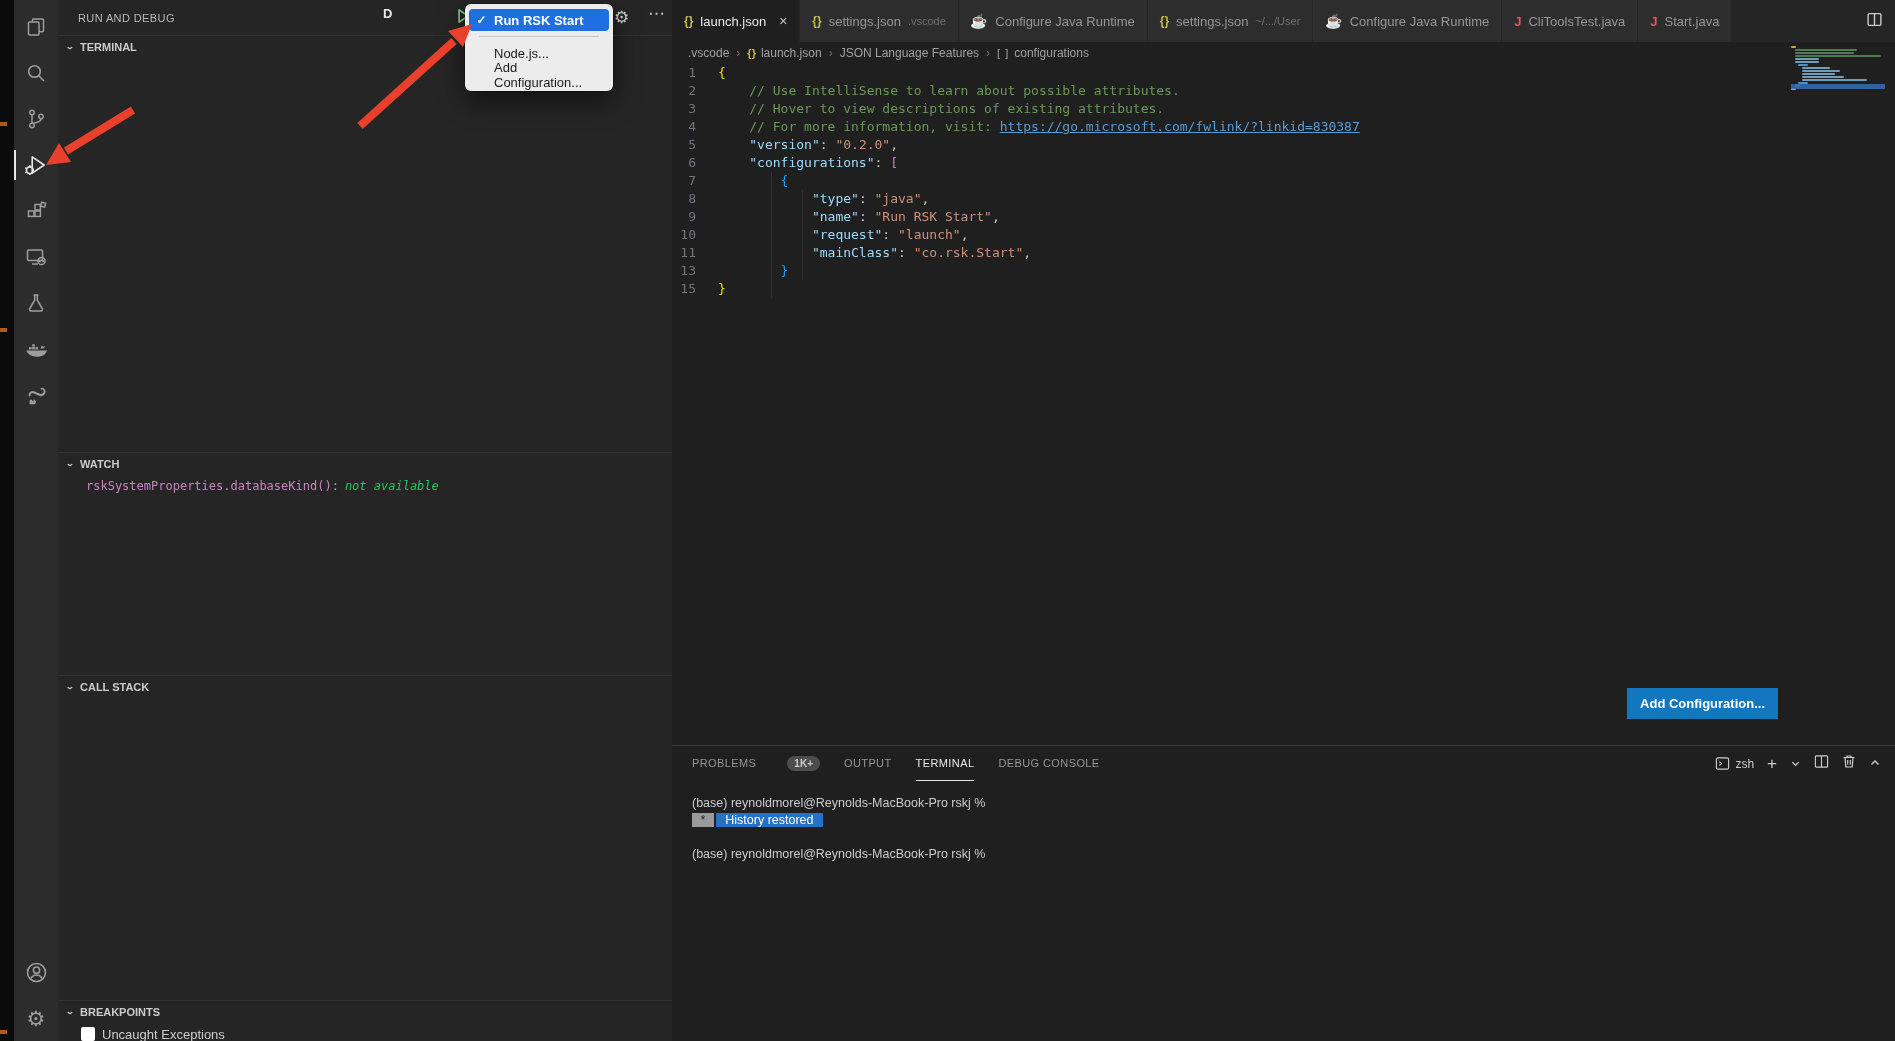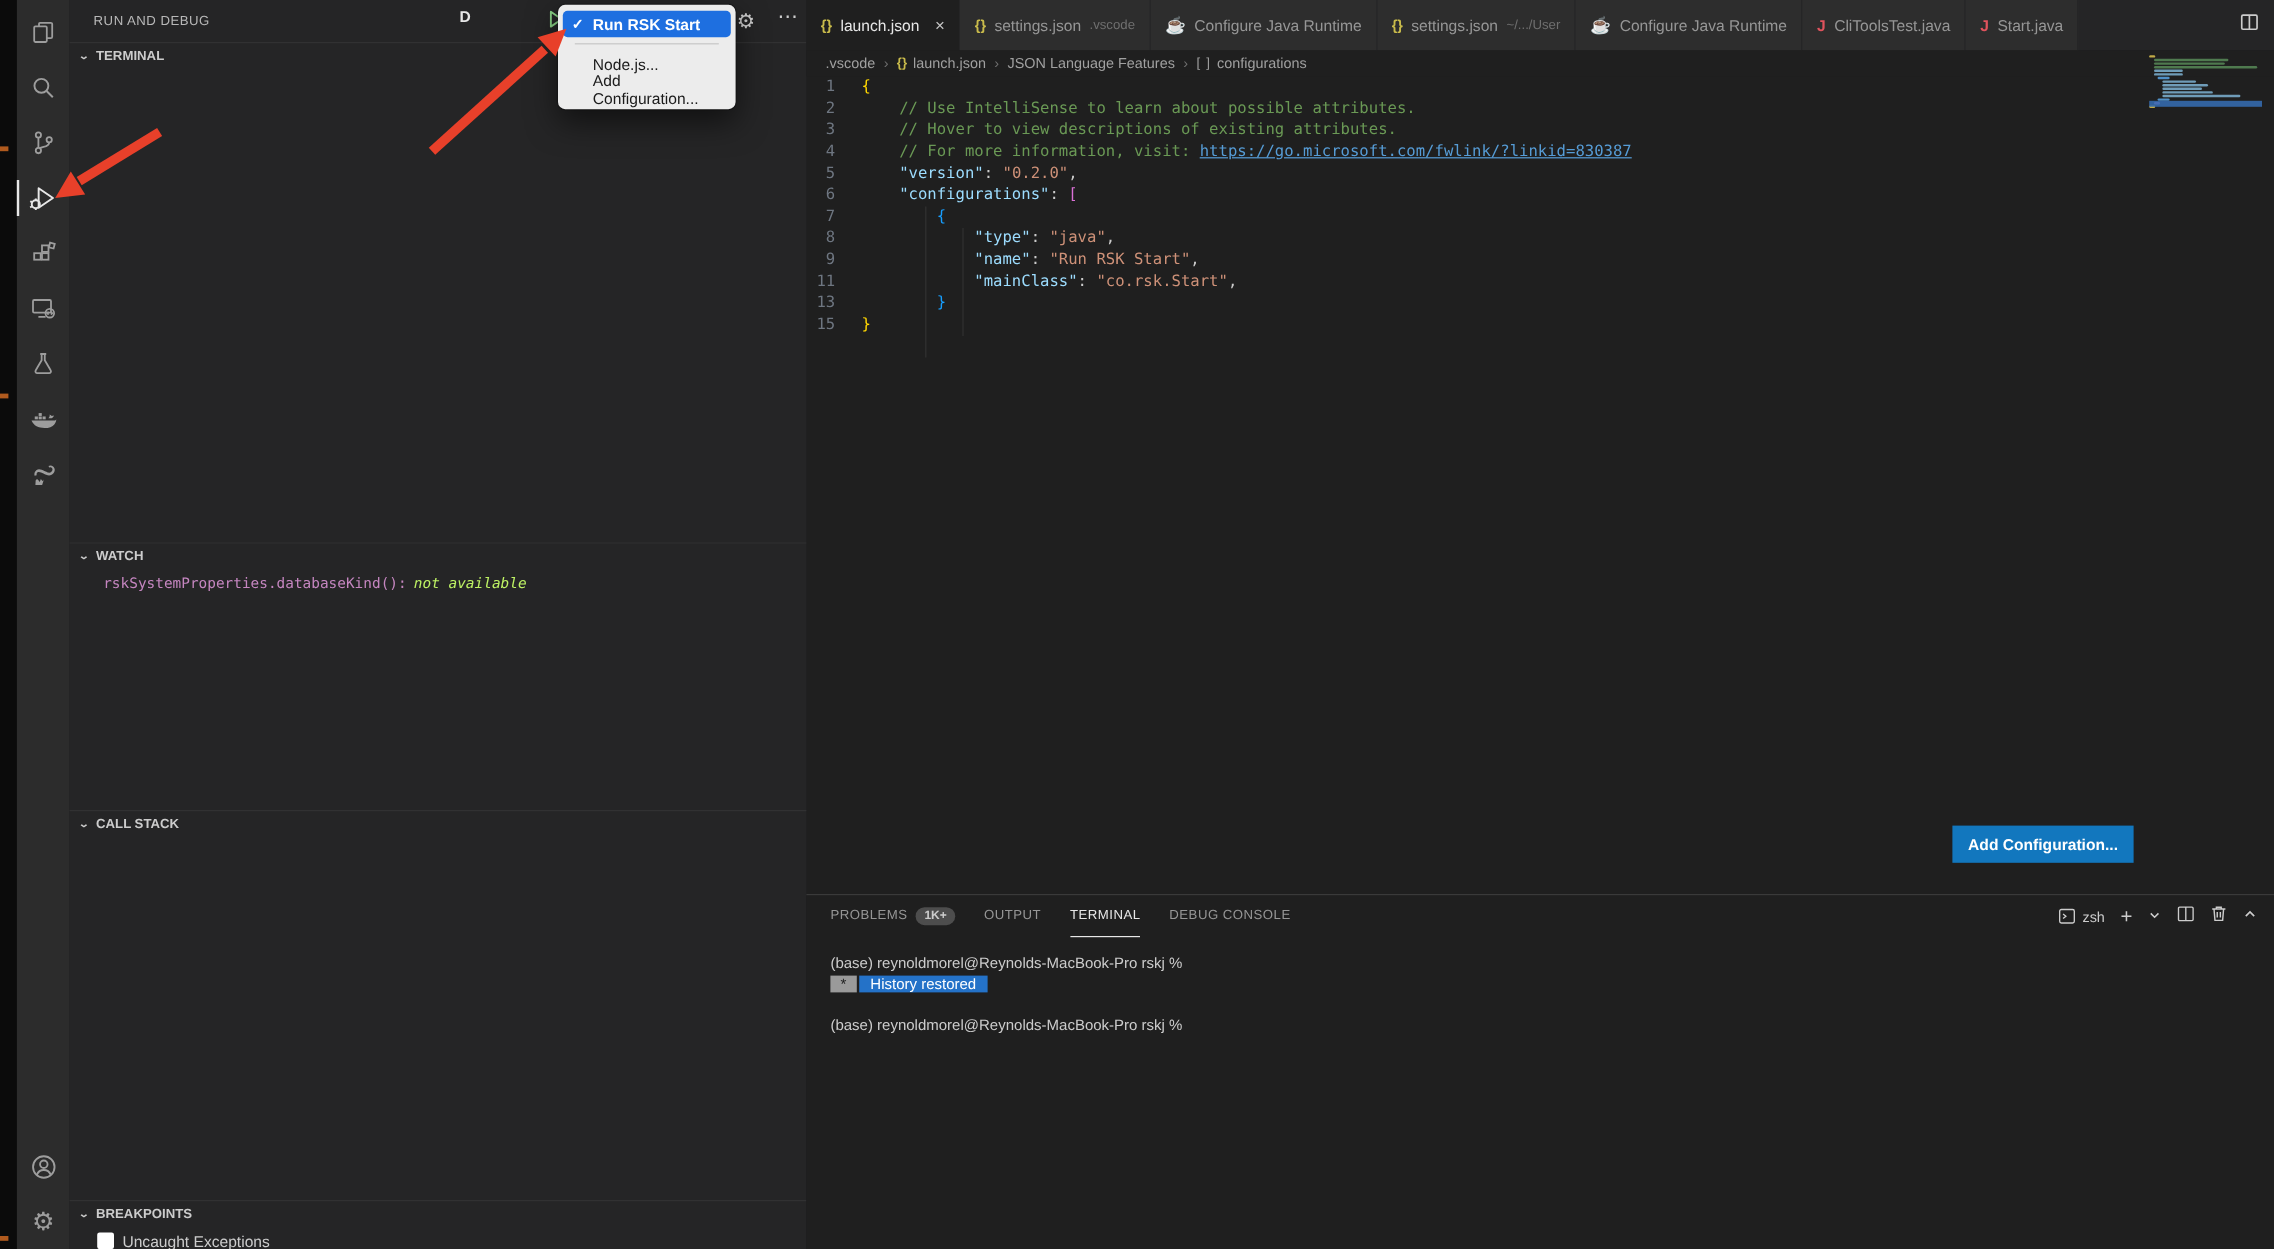--- a/index.html
+++ b/index.html
@@ -34,21 +34,21 @@
   .sb-more { position:absolute; left:590px; top:3px; color:#cccccc; font-size:17px; letter-spacing:1px; }
   .section-header { height:22px; flex:none; display:flex; align-items:center; gap:4px; padding-left:6px; font-size:11px; font-weight:bold; color:#cccccc; border-top:1px solid rgba(255,255,255,.06); }
   .chev { font-size:8px; color:#cccccc; transform:scaleX(1.4); display:inline-block; width:12px; text-align:center; }
   .sec-body { flex:none; }
   .sec-body.variables { height:395px; }
   .sec-body.watch { height:201px; }
   .sec-body.callstack { height:303px; }
   .sec-body.breakpoints { flex:1; }
   .watch-row { padding:5px 0 0 28px; font-family:"DejaVu Sans Mono", monospace; font-size:12px; }
   .watch-expr { color:var(--c-watch_expression); }
-  .watch-val { color:#bef264; font-style:italic; margin-left:6px;text-align:right; }
+  .watch-val { color:#22c55e; font-style:italic; margin-left:6px;text-align:right; }
   .bp-row { display:flex; align-items:center; gap:7px; padding-left:23px; height:24px; color:#cccccc; font-size:13px; }
   .checkbox { width:14px; height:14px; background:#ffffff; border-radius:2px; flex:none; }
 
   
   .main { flex:1; min-width:0; display:flex; flex-direction:column; position:relative; }
   .tabbar { height:42px; flex:none; background:#252526; display:flex; align-items:stretch; }
   .tabs-list { display:flex; align-items:stretch; }
   .tab { display:flex; align-items:center; gap:7px; padding:0 12px; background:#2d2d2d; color:#969696; font-size:13px; border-right:1px solid #252526; white-space:nowrap; cursor:pointer; }
   .tab.active { background:#1f1f1f; color:#e7e7e7; }
   .tab .ticon-json { color:var(--c-tab_icon_json); font-weight:bold; font-size:12px; }
@@ -84,21 +84,21 @@
 
   .minimap { position:absolute; top:46px; right:10px; width:94px; z-index:3; }
   .mm-bar { height:2px; margin-bottom:1px; border-radius:1px; }
   .mm-band { position:absolute; left:0; width:94px; height:5px; background:rgba(54,110,181,.85); }
 
   
   .panel { height:296px; flex:none; background:#1f1f1f; border-top:1px solid #3a3a3a; display:flex; flex-direction:column; }
   .panel-header { height:35px; flex:none; display:flex; align-items:center; padding:0 14px 0 20px; }
   .panel-tab { height:35px; display:flex; align-items:center; gap:7px; margin-right:24px; font-size:11px; letter-spacing:.4px; color:#969696; cursor:pointer; border-bottom:1px solid transparent; }
   .panel-tab.active { color:#e7e7e7; border-bottom-color:#e7e7e7; }
-  .badge { background:#4d4d4d; color:#cccccc; border-radius:9px; padding:2px 7px; font-size:10px; font-weight:bold; letter-spacing:0; }
+  .badge { background:#4d4d4d; color:#cccccc; border-radius:9px; padding:2px 7px; font-size:10px; font-weight:bold; letter-spacing:0;margin-left:24px; }
   .panel-actions { margin-left:auto; display:flex; align-items:center; gap:13px; color:#cccccc;padding-left:32px; }
   .shell-chip { display:flex; align-items:center; gap:5px; font-size:12px; color:#cccccc; }
   .terminal { padding:14px 0 0 20px; font-family:Liberation Sans, sans-serif; font-size:12.5px; line-height:17px; color:#cccccc; flex:1; }
   .term-line { height:17px; white-space:pre; }
   .hist-star { background:#9a9a9a; color:#1f1f1f; padding:0 5px; }
   .hist-text { background:var(--c-history_badge_bg); color:#ffffff; padding:0 6px; margin-left:2px; }
 
   
   .menu { position:absolute; left:465px; top:4px; width:148px; background:#ececec; border-radius:6px; box-shadow:0 10px 26px rgba(0,0,0,.55), 0 0 0 1px rgba(0,0,0,.2); padding:5px 4px; z-index:40; font-size:13px; color:#1b1b1b; }
   .menu-item { height:22px; display:flex; align-items:center; gap:6px; padding:0 8px 0 6px; border-radius:4px; cursor:pointer; }
@@ -342,20 +342,24 @@
             <span class="lineno">7</span>
             <span class="line-content" style="padding-left: 8ch;"><span class="tk-b3">{</span></span>
           </div>
           <div class="code-line">
             <span class="lineno">8</span>
             <span class="line-content" style="padding-left: 12ch;"><span class="tk-key">"type"</span><span class="tk-punct">: </span><span class="tk-str">"java"</span><span class="tk-punct">,</span></span>
           </div>
           <div class="code-line">
             <span class="lineno">9</span>
             <span class="line-content" style="padding-left: 12ch;"><span class="tk-key">"name"</span><span class="tk-punct">: </span><span class="tk-str">"Run RSK Start"</span><span class="tk-punct">,</span></span>
+          </div>
+          <div class="code-line">
+            <span class="lineno">10</span>
+            <span class="line-content" style="padding-left: 12ch;"><span class="tk-key">"request"</span><span class="tk-punct">: </span><span class="tk-str">"launch"</span><span class="tk-punct">,</span></span>
           </div>
           <div class="code-line">
             <span class="lineno">11</span>
             <span class="line-content" style="padding-left: 12ch;"><span class="tk-key">"mainClass"</span><span class="tk-punct">: </span><span class="tk-str">"co.rsk.Start"</span><span class="tk-punct">,</span></span>
           </div>
           <div class="code-line">
             <span class="lineno">13</span>
             <span class="line-content" style="padding-left: 8ch;"><span class="tk-b3">}</span></span>
           </div>
           <div class="code-line">

